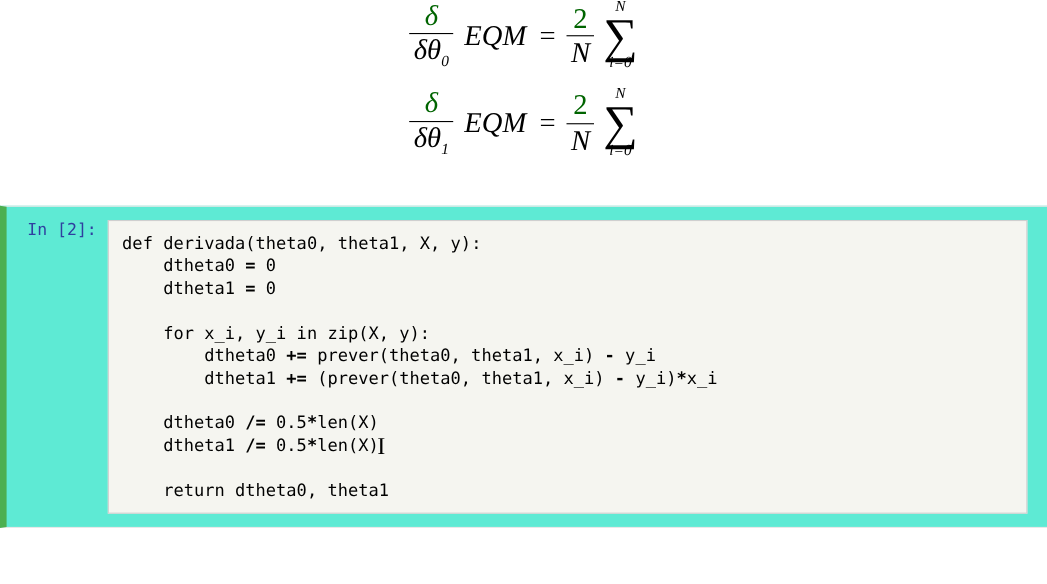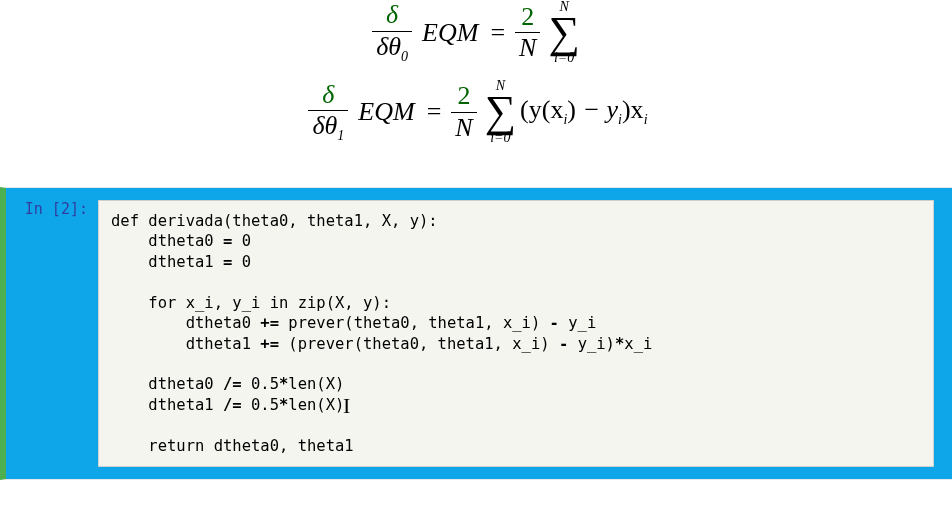--- a/index.html
+++ b/index.html
@@ -58,21 +58,21 @@
     .sub { font-size: 14px; vertical-align: sub; font-style: italic; }
     .upright { font-style: normal; }
     .eq-part { margin: 16px 6px; }
 
     .cell-row {
       display: flex;
       border-left: 6px solid #4caf50;
       padding: 12px 0 12px 0;
       border-top: 1px solid #e8e8e8;
       border-bottom: 1px solid #e8e8e8;
-      background: #0ea5e9;
+      background: #5eead4;
     }
     .prompt {
       width: 92px;
       text-align: right;
       padding-right: 10px;
       font-family: 'DejaVu Sans Mono', Menlo, Consolas, monospace;
       font-size: 15px;
       color: #303F9F;
     }
     .code-area {
@@ -139,23 +139,20 @@
     <span class="frac">
       <span class="num upright">2</span>
       <span class="line"></span>
       <span class="den">N</span>
     </span>
     <span class="sigma-wrap">
       <span class="sigma-top">N</span>
       <span class="sigma">∑</span>
       <span class="sigma-bot">i=0</span>
     </span>
-    <span>
-      <span class="upright">(y</span><span class="upright">(x</span><span class="sub">i</span><span class="upright">)</span><span> − y</span><span class="sub">i</span><span class="upright">)x</span><span class="sub">i</span>
-    </span>
   </div>
 
 </div>
 
 <div class="cell-row">
   <div class="prompt">In [2]:</div>
   <div class="code-area">
 <div class="code-text"><span class="kw">def</span><span class="fn"> derivada</span><span>(theta0, theta1, X, y):</span>
 <span>    dtheta0 </span><span class="op">=</span><span class="num"> 0</span>
 <span>    dtheta1 </span><span class="op">=</span><span class="num"> 0</span>

